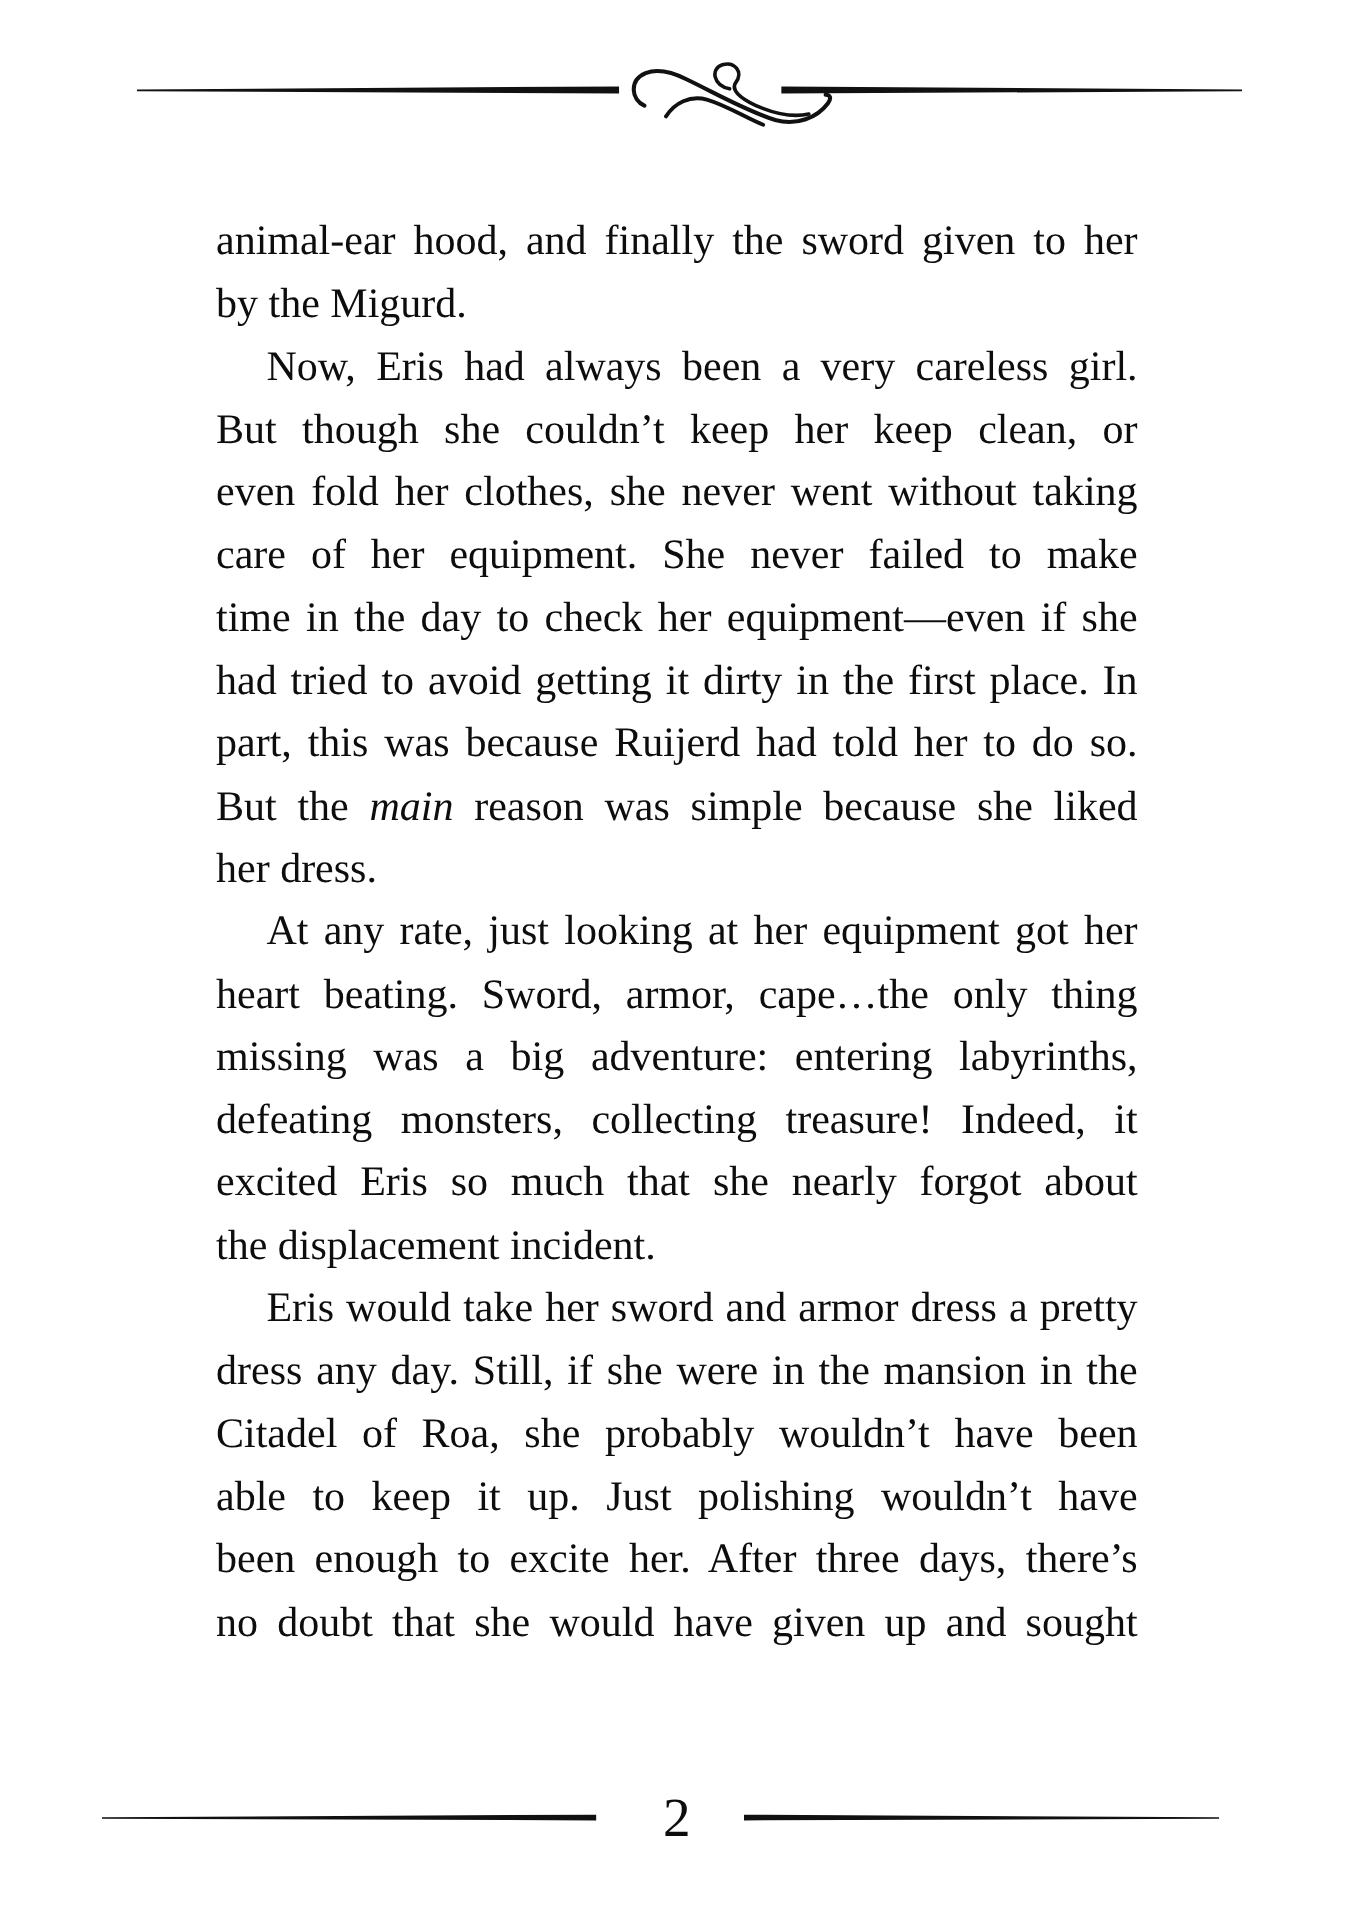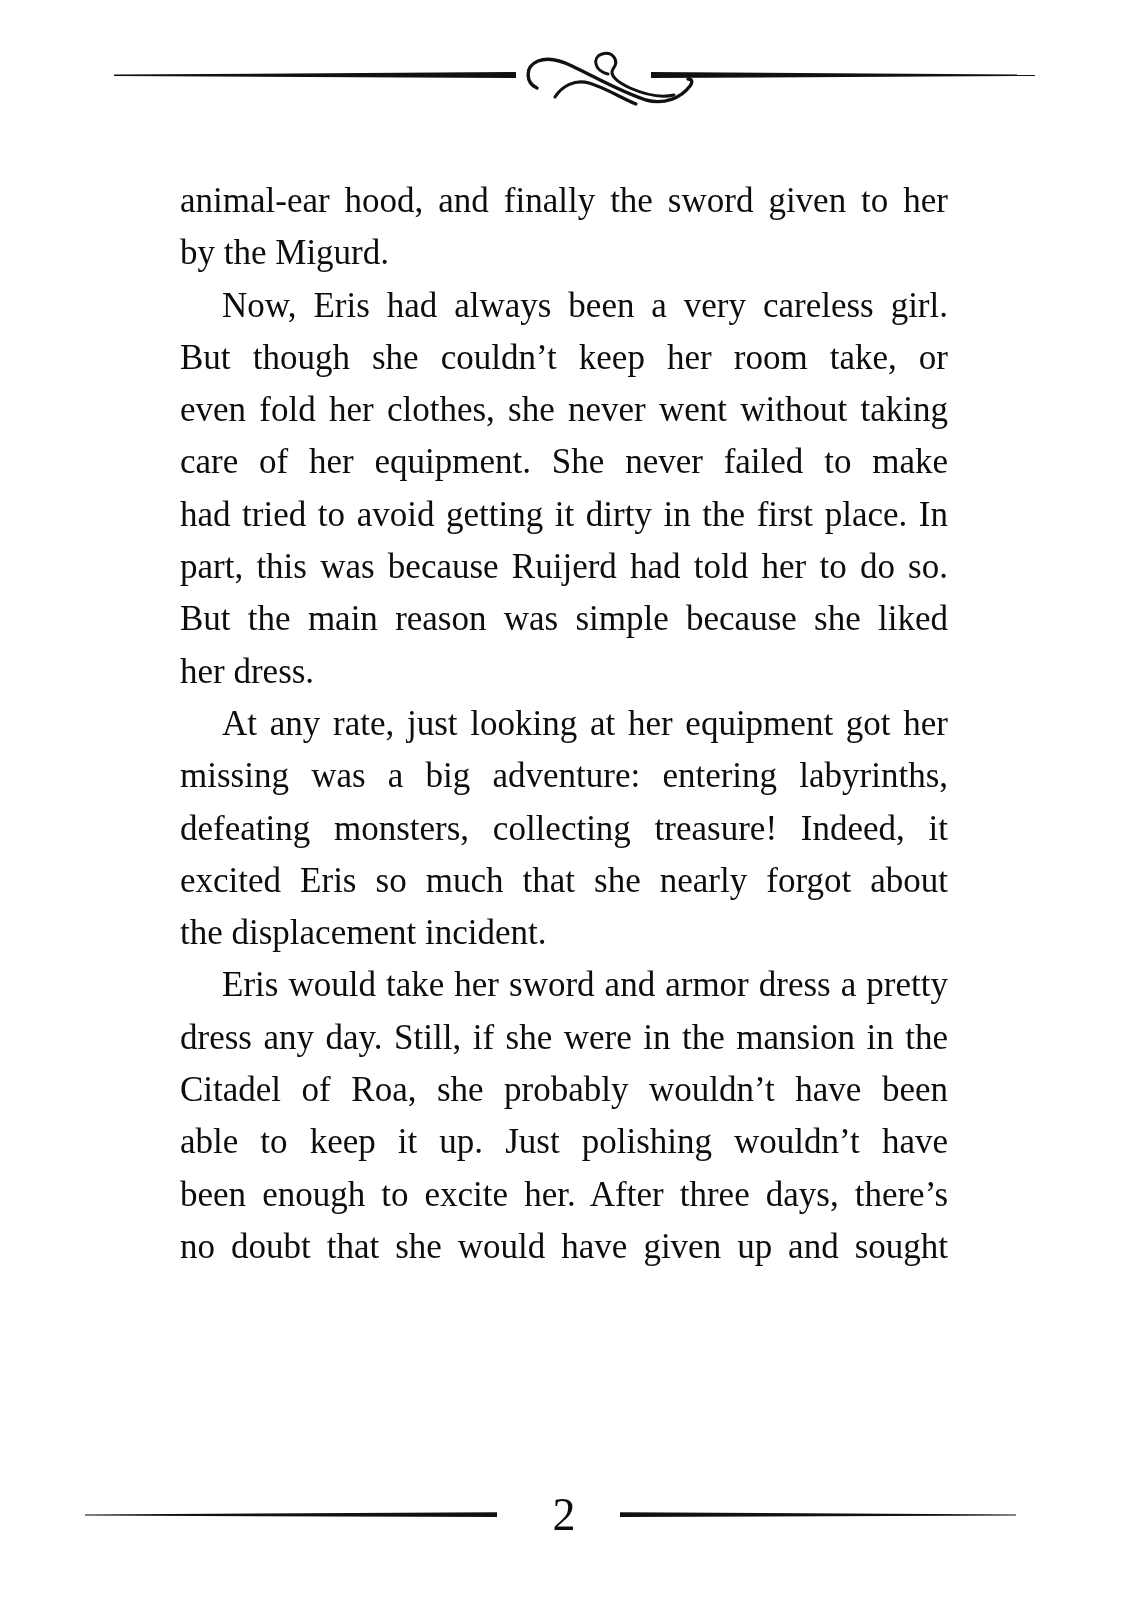--- a/index.html
+++ b/index.html
@@ -23,21 +23,21 @@
     left: 180px;
     top: 175px;
     width: 768px;
     font-size: 35px;
     line-height: 52.3px;
   }
   .paragraph { margin: 0; }
   .line { text-align: left; }
   .line.just { text-align: justify; text-align-last: justify; }
   .line.indent { text-indent: 42px; }
-  .italic { }
+  .italic { font-style: italic; }
 
   
   .page-number {
     position: absolute;
     left: 509px;
     top: 1491px;
     width: 110px;
     text-align: center;
     font-size: 46px;
     line-height: 48px;
@@ -65,30 +65,32 @@
     <polygon points="0,2.0 0,8.0 384,6.0 384,4.6" fill="#111"></polygon>
   </svg>
 
   <div class="body-text">
       <div class="paragraph">
         <div class="line just"><span>animal-ear hood, and finally the sword given to her</span></div>
         <div class="line"><span>by the Migurd.</span></div>
       </div>
       <div class="paragraph">
         <div class="line just indent"><span>Now, Eris had always been a very careless girl.</span></div>
-        <div class="line just"><span>But though she couldn’t keep her room take, or</span></div>
+        <div class="line just"><span>But though she couldn’t keep her keep clean, or</span></div>
         <div class="line just"><span>even fold her clothes, she never went without taking</span></div>
         <div class="line just"><span>care of her equipment. She never failed to make</span></div>
+        <div class="line just"><span>time in the day to check her equipment—even if she</span></div>
         <div class="line just"><span>had tried to avoid getting it dirty in the first place. In</span></div>
         <div class="line just"><span>part, this was because Ruijerd had told her to do so.</span></div>
         <div class="line just"><span>But the </span><span class="italic">main</span><span> reason was simple because she liked</span></div>
         <div class="line"><span>her dress.</span></div>
       </div>
       <div class="paragraph">
         <div class="line just indent"><span>At any rate, just looking at her equipment got her</span></div>
+        <div class="line just"><span>heart beating. Sword, armor, cape…the only thing</span></div>
         <div class="line just"><span>missing was a big adventure: entering labyrinths,</span></div>
         <div class="line just"><span>defeating monsters, collecting treasure! Indeed, it</span></div>
         <div class="line just"><span>excited Eris so much that she nearly forgot about</span></div>
         <div class="line"><span>the displacement incident.</span></div>
       </div>
       <div class="paragraph">
         <div class="line just indent"><span>Eris would take her sword and armor dress a pretty</span></div>
         <div class="line just"><span>dress any day. Still, if she were in the mansion in the</span></div>
         <div class="line just"><span>Citadel of Roa, she probably wouldn’t have been</span></div>
         <div class="line just"><span>able to keep it up. Just polishing wouldn’t have</span></div>

